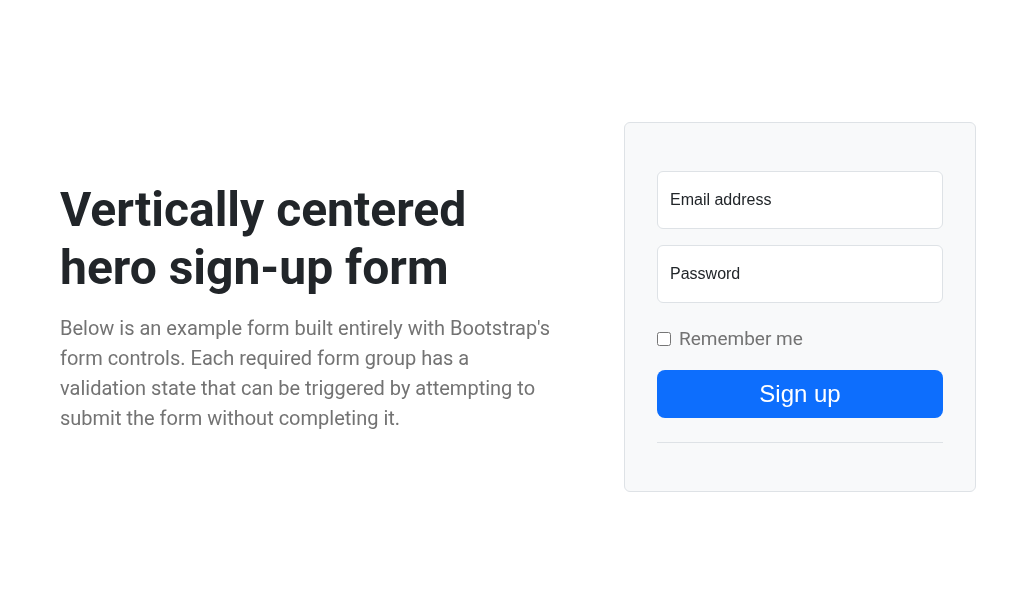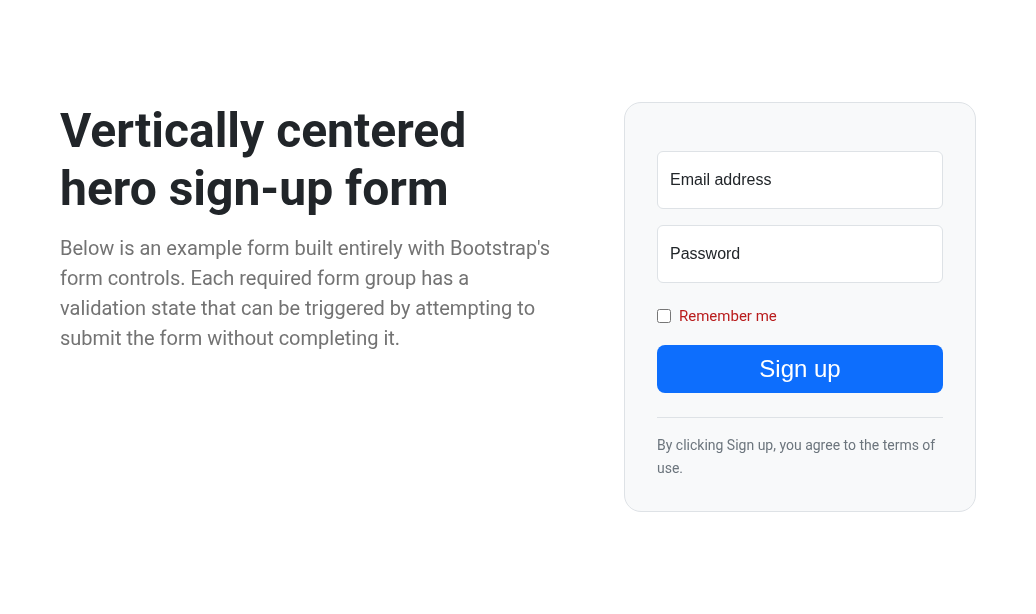--- a/index.html
+++ b/index.html
@@ -13,21 +13,21 @@
       width: 1036px;
       height: 614px;
       display: flex;
       align-items: center;
       padding: 0 60px;
     }
     .container {
       display: flex;
       width: 100%;
       gap: 70px;
-      align-items: flex-start;
+      align-items: center;
     }
     .left-col {
       flex: 1;
       max-width: 500px;
     }
     .heading {
       font-size: 48px;
       font-weight: 700;
       line-height: 1.2;
       color: #212529;
@@ -38,21 +38,21 @@
       line-height: 1.5;
       color: #737373;
       font-weight: 400;
     }
     .right-col {
       width: 352px;
     }
     .form-card {
       background: #f8f9fa;
       border: 1px solid #dee2e6;
-      border-radius: 17px;
+      border-radius: 6px;
       padding: 48px 32px 32px 32px;
     }
     .form-input {
       width: 100%;
       height: 58px;
       padding: 16px 12px;
       font-size: 16px;
       color: #212529;
       background: #ffffff;
       border: 1px solid #dee2e6;
@@ -70,22 +70,22 @@
       margin-top: 8px;
       margin-bottom: 20px;
     }
     .checkbox {
       width: 14px;
       height: 14px;
       margin-right: 8px;
       cursor: pointer;
     }
     .checkbox-label {
-      font-size: 15px;
-      color: #b91c1c;
+      font-size: 19px;
+      color: #737373;
       cursor: pointer;
     }
     .signup-btn {
       width: 100%;
       height: 48px;
       background: #0d6efd;
       color: #ffffff;
       border: none;
       border-radius: 8px;
       font-size: 24px;
@@ -114,16 +114,15 @@
   <div class="right-col">
     <div class="form-card">
       <input type="text" class="form-input" placeholder="Email address" style="">
       <input type="password" class="form-input" placeholder="Password" style="">
       <div class="checkbox-row">
         <input type="checkbox" class="checkbox" id="remember" style="">
         <label for="remember" class="checkbox-label">Remember me</label>
       </div>
       <button class="signup-btn">Sign up</button>
       <hr class="divider">
-      <p class="terms-text">By clicking Sign up, you agree to the terms of use.</p>
     </div>
   </div>
 </div>
 
 </body></html>

